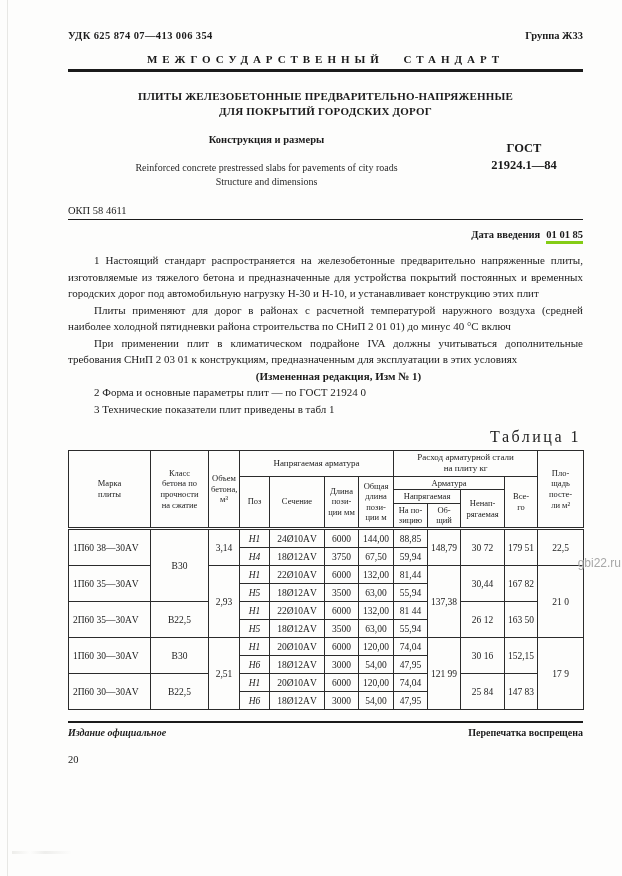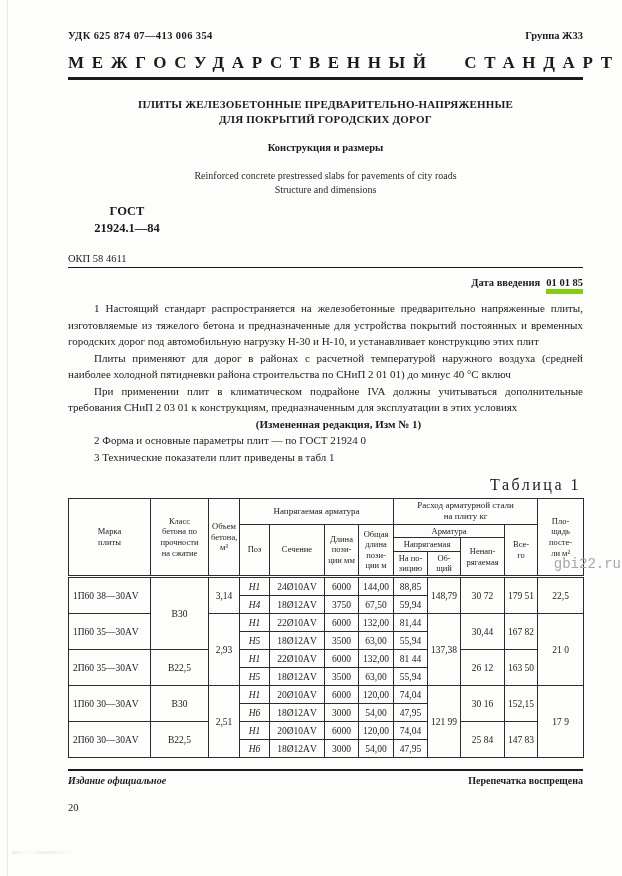--- a/index.html
+++ b/index.html
@@ -22,37 +22,37 @@
   .scan-smudge{
     position:absolute;left:12px;top:851px;width:60px;height:3px;
     background:linear-gradient(90deg,#ededea,transparent 30%,#eeeeec 55%,transparent);
   }
   .row-split{display:flex;justify-content:space-between;align-items:baseline;text-align:right;}
   .udk{font-size:10.5px;font-weight:bold;letter-spacing:.4px;}
   .group{font-size:10.5px;font-weight:bold;}
   .banner{
     margin-top:12px;
     text-align:center;
-    font-size:17px;font-weight:bold;
+    font-size:11px;font-weight:bold;
     letter-spacing:.45em;word-spacing:1.1em;
     white-space:nowrap;
   }
   .rule-thick{height:2.5px;background:#1b1b1b;margin-top:4px;}
   .rule-thin{height:1.5px;background:#1b1b1b;}
   .title-block{margin-top:17px;text-align:center;}
   .title-line{font-size:11px;font-weight:bold;line-height:15px;letter-spacing:.2px;}
-  .mid-row{display:flex;margin-top:15px;flex-direction:column;}
+  .mid-row{display:flex;margin-top:15px;}
   .mid-left{flex:1;text-align:center;}
   .subtitle{font-size:10.5px;font-weight:bold;}
   .en-lines{margin-top:16px;font-size:10px;line-height:14px;color:#2a2a2a;}
   .gost-box{width:118px;text-align:center;font-size:12.5px;font-weight:bold;line-height:17px;margin-top:6px;}
   .okp{margin-top:16px;font-size:10.5px;}
   .okp-rule{margin-top:3px;}
   .date-line{margin-top:9px;text-align:right;font-size:10.5px;font-weight:bold;}
-  .date-val{border-bottom:5px solid #84cc16;padding-bottom:1px;margin-left:6px;}
+  .date-val{border-bottom:3px solid #84cc16;padding-bottom:1px;margin-left:6px;}
   .paras{margin-top:12px;}
   .para{
     margin:0;font-size:11px;line-height:16.5px;
     text-align:justify;text-indent:26px;
   }
   .para.b{font-weight:bold;text-align:center;}
   .tbl-caption{margin:11px 2px 4px 0;text-align:right;font-size:16px;letter-spacing:2.5px;}
   table.gost{
     border-collapse:collapse;
     width:515px;
@@ -75,22 +75,22 @@
   table.gost td{font-size:9.5px;height:15px;}
   table.gost td.mark{text-align:left;padding-left:4px;white-space:nowrap;}
   table.gost td.i{font-style:italic;}
   .footer-rule{margin-top:11px;}
   .footer-row{display:flex;justify-content:space-between;margin-top:4px;font-size:10px;}
   .f-left{font-weight:bold;font-style:italic;}
   .f-right{font-weight:bold;}
   .page-num{margin-top:16px;text-align:left;font-size:10.5px;}
   .watermark{
     position:absolute;right:1px;top:556px;
-    font-family:Liberation Mono, monospace;
-    font-size:14px;color:#a7a7a7;
+    font-family:Liberation Sans, sans-serif;
+    font-size:12px;color:#a7a7a7;
   }
 </style>
 </head>
 <body>
 
 <div class="scan-edge"></div>
 <div class="scan-smudge"></div>
 
 <div class="page">
 

